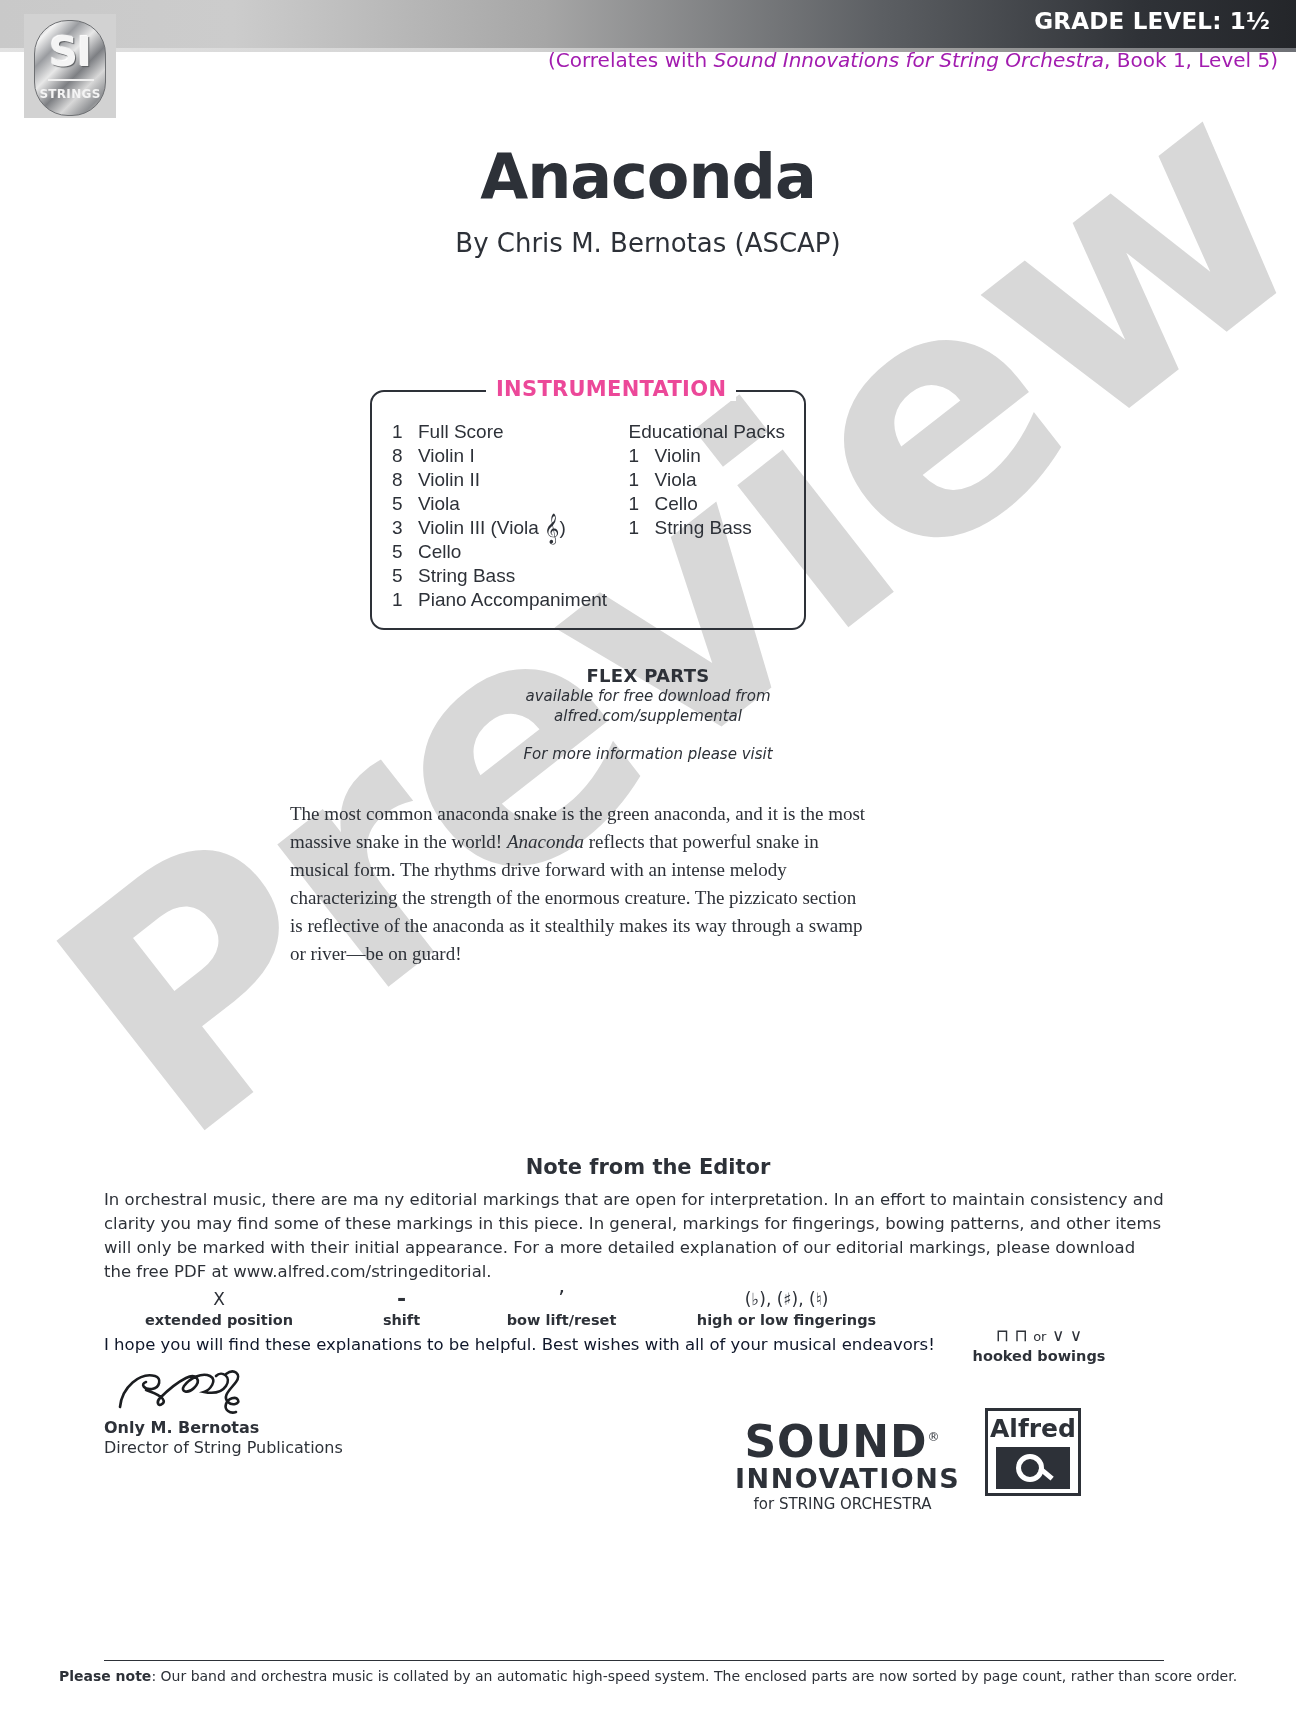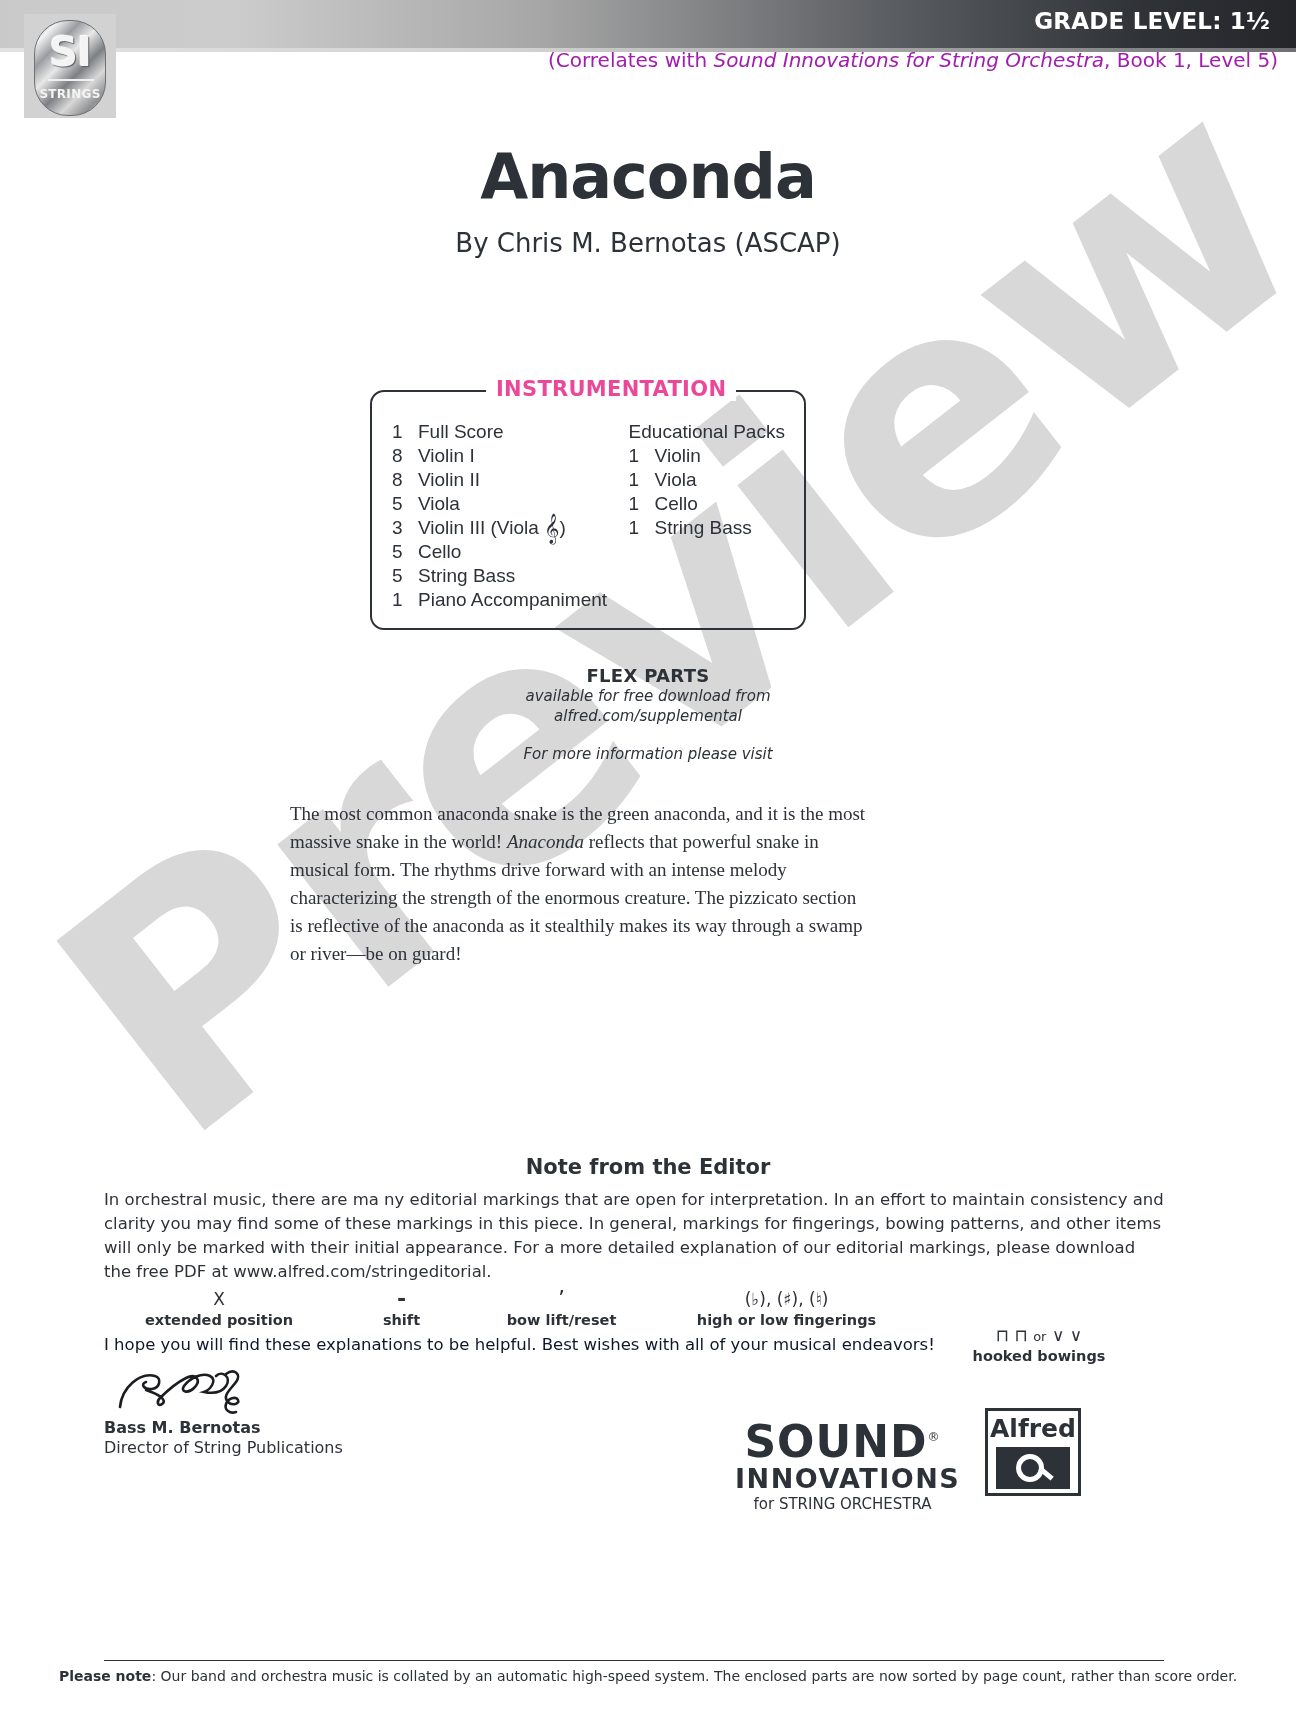--- a/index.html
+++ b/index.html
@@ -587,21 +587,21 @@
 
   <svg class="signature" viewBox="0 0 200 60">
     <path d="M10 45 C 12 25, 30 10, 45 14 C 52 16, 50 26, 42 27 C 34 28, 30 22, 36 20
              M36 28 C 48 32, 58 38, 52 42 C 48 45, 46 40, 50 36 C 56 30, 68 20, 76 16
              C 86 11, 92 18, 84 26 C 78 32, 70 30, 74 24 C 80 16, 92 10, 100 14
              C 108 18, 100 28, 94 30 C 104 32, 112 30, 116 24 C 122 15, 112 8, 106 14" fill="none" stroke="#1b1d20" stroke-width="2.6" stroke-linecap="round"></path>
     <path d="M116 12 C 124 6, 132 12, 126 20 C 120 28, 112 34, 118 40
              C 122 44, 130 42, 128 38 C 126 34, 118 36, 116 42
              C 114 48, 120 52, 126 50" fill="none" stroke="#1b1d20" stroke-width="2.6" stroke-linecap="round"></path>
   </svg>
-  <div class="sig-name">Bass M. Bernotas</div>
+  <div class="sig-name">Only M. Bernotas</div>
   <div class="sig-role">Director of String Publications</div>
 
   <div class="si-brand">
     <div class="sb-sound"><span>SOUND</span><span class="sb-reg">®</span></div>
     <div class="sb-innov">INNOVATIONS</div>
     <div class="sb-for"><span>for </span><b>STRING ORCHESTRA</b></div>
   </div>
 
   <div class="alfred">
     <div class="alfred-word">Alfred</div>

